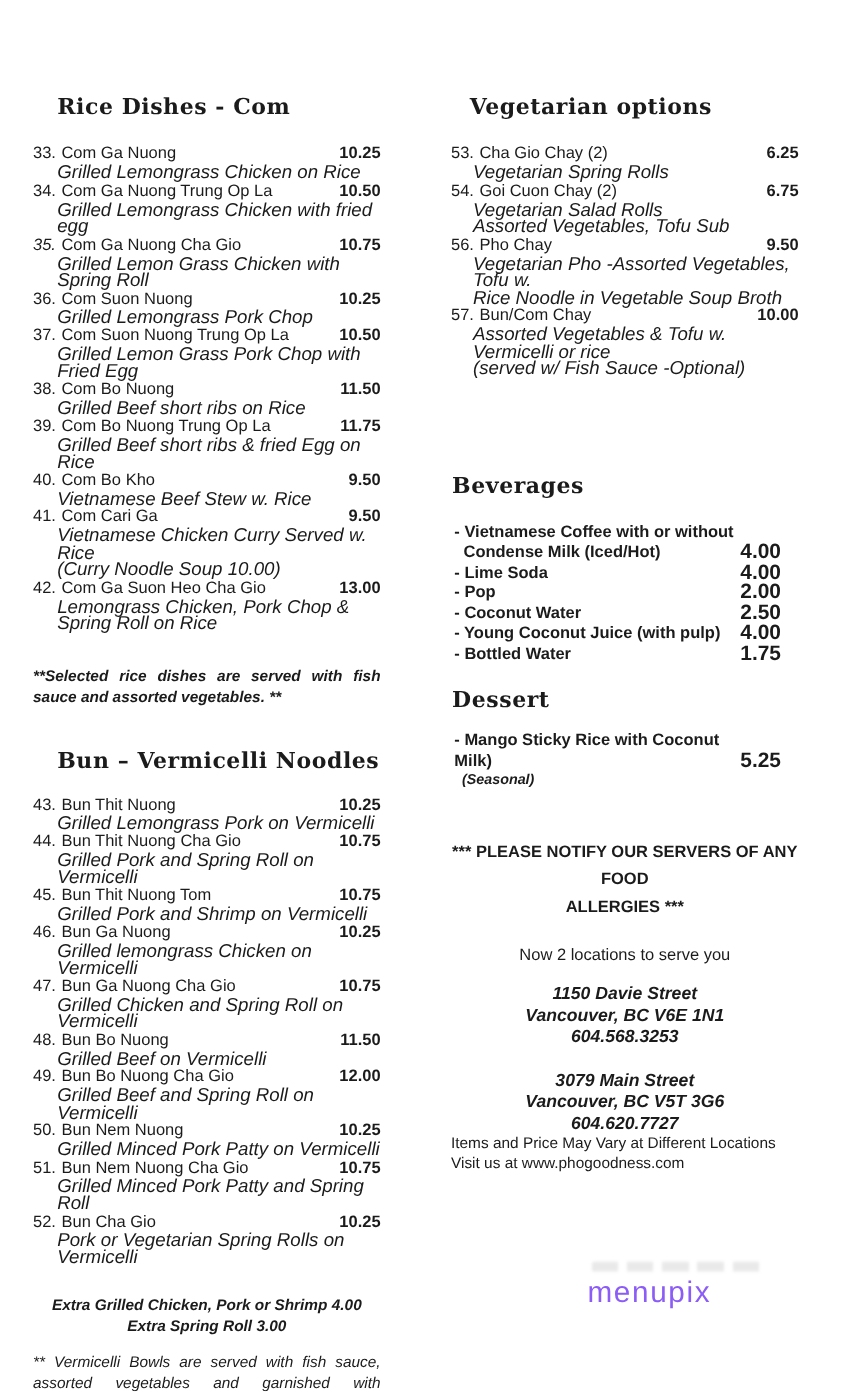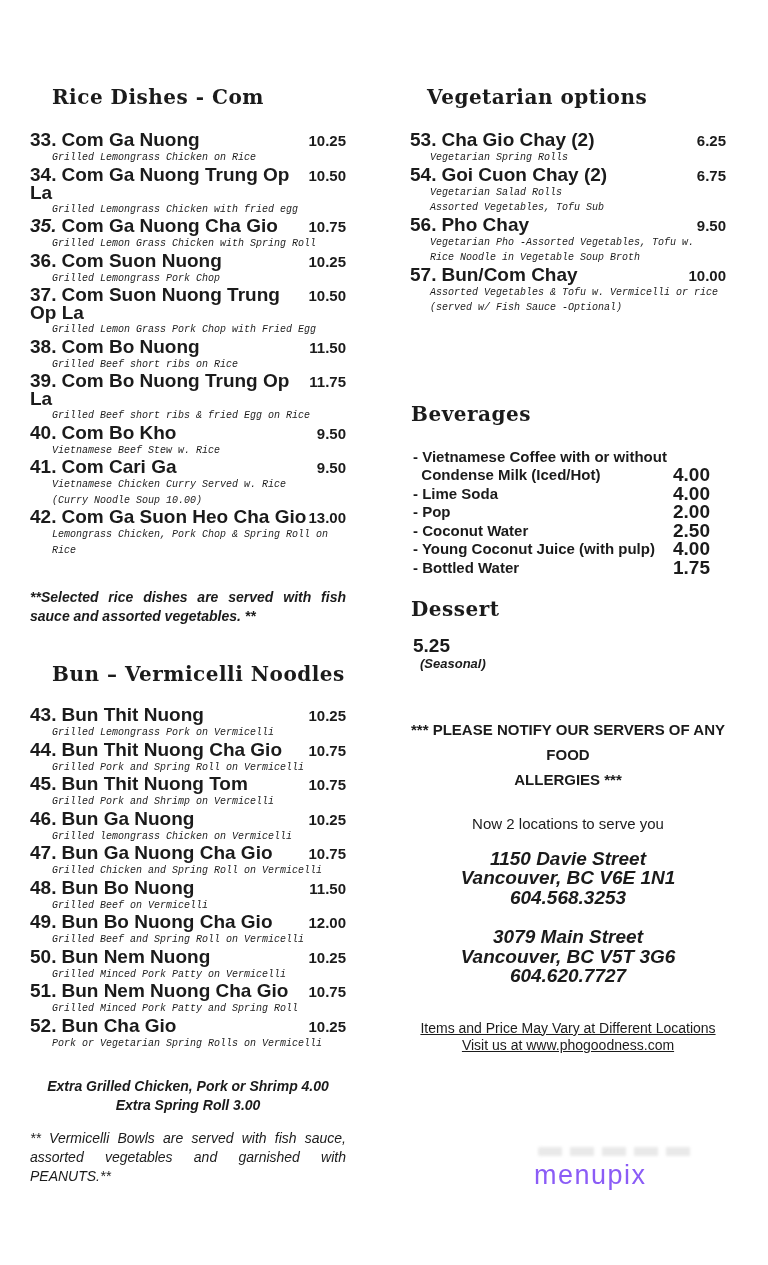--- a/index.html
+++ b/index.html
@@ -14,27 +14,27 @@
   .sec-title{
     font-family:"DejaVu Serif", serif; font-weight:bold; font-size:20px;
     letter-spacing:0.5px; line-height:24px; margin:0;
   }
   .t-left{margin-left:22px;}
   .t-veg{margin-left:17px;}
   .t-small{margin-left:1px;}
 
   .ilist{margin-top:22px;}
   .mi{display:flex; justify-content:space-between; align-items:baseline;}
-  .nm{font-weight:bold; font-size:19px; line-height:18px;}
+  .nm{font-weight:normal; font-size:15px; line-height:18px;}
   .num{display:inline-block; margin-right:5px;}
   .num.it{font-style:italic;}
   .pr{font-weight:bold; font-size:15px; line-height:18px;}
   .desc{
-    font-style:italic; font-size:10px; line-height:15.5px;
-    margin-left:22px; white-space:pre-line;font-family:Liberation Mono, monospace;
+    font-style:italic; font-size:17px; line-height:15.5px;
+    margin-left:22px; white-space:pre-line;
   }
   .col-right .desc{margin-left:20px;}
 
   .note{
     font-weight:bold; font-style:italic; font-size:14px; line-height:19px;
     text-align:justify; margin-top:30px; white-space:pre-line;
   }
   .note2{
     font-weight:normal; font-style:italic; font-size:14px; line-height:19px;
     text-align:justify; margin-top:14px;
@@ -53,29 +53,28 @@
   .sp-des{margin-top:20px;}
   .des-item{margin-top:16px;}
   .des-sub{font-weight:bold; font-style:italic; font-size:13px; line-height:16px; margin-left:10px;}
 
   .allergy{
     font-weight:bold; font-size:15px; line-height:25px; text-align:center;
     margin-top:45px; white-space:pre-line;
   }
   .loc-intro{font-size:15px; line-height:19px; text-align:center; margin-top:22px;}
   .addr{
-    font-weight:bold; font-style:italic; font-size:19px; line-height:19.5px;
+    font-weight:bold; font-style:italic; font-size:16px; line-height:19.5px;
     text-align:center; white-space:pre-line;
   }
   .addr1{margin-top:16px;}
   .addr2{margin-top:20px;}
   .foot{
-    font-size:14px; line-height:17.5px; text-align:center; margin-top:34px;
+    font-size:14px; line-height:17.5px; margin-top:0;
     white-space:pre-line;
-    text-decoration:underline;
   }
 
   .wm-blur{
     position:absolute; left:538px; top:1147px; width:158px; height:9px;
     background:repeating-linear-gradient(90deg,#e9e9e9 0 24px,#ffffff 24px 32px);
     filter:blur(1.5px); border-radius:2px;
   }
   .wm-text{
     position:absolute; left:534px; top:1160px; font-size:27px; line-height:30px;
     color:#8b5cf6; letter-spacing:1.5px;
@@ -262,20 +261,21 @@
         </div>
       <div class="bev">
           <span class="bnm">- Bottled Water</span>
           <span class="bpr">1.75</span>
         </div>
     </div>
 
     <h2 class="sec-title t-small sp-des">Dessert</h2>
 
     <div class="bev des-item">
+        <span class="bnm">- Mango Sticky Rice with Coconut Milk)</span>
         <span class="bpr">5.25</span>
       </div>
     <div class="des-sub">(Seasonal)</div>
 
     <div class="allergy">*** PLEASE NOTIFY OUR SERVERS OF ANY FOOD
 ALLERGIES ***</div>
 
     <div class="loc-intro">Now 2 locations to serve you</div>
     <div class="addr addr1">1150 Davie Street
 Vancouver, BC V6E 1N1

